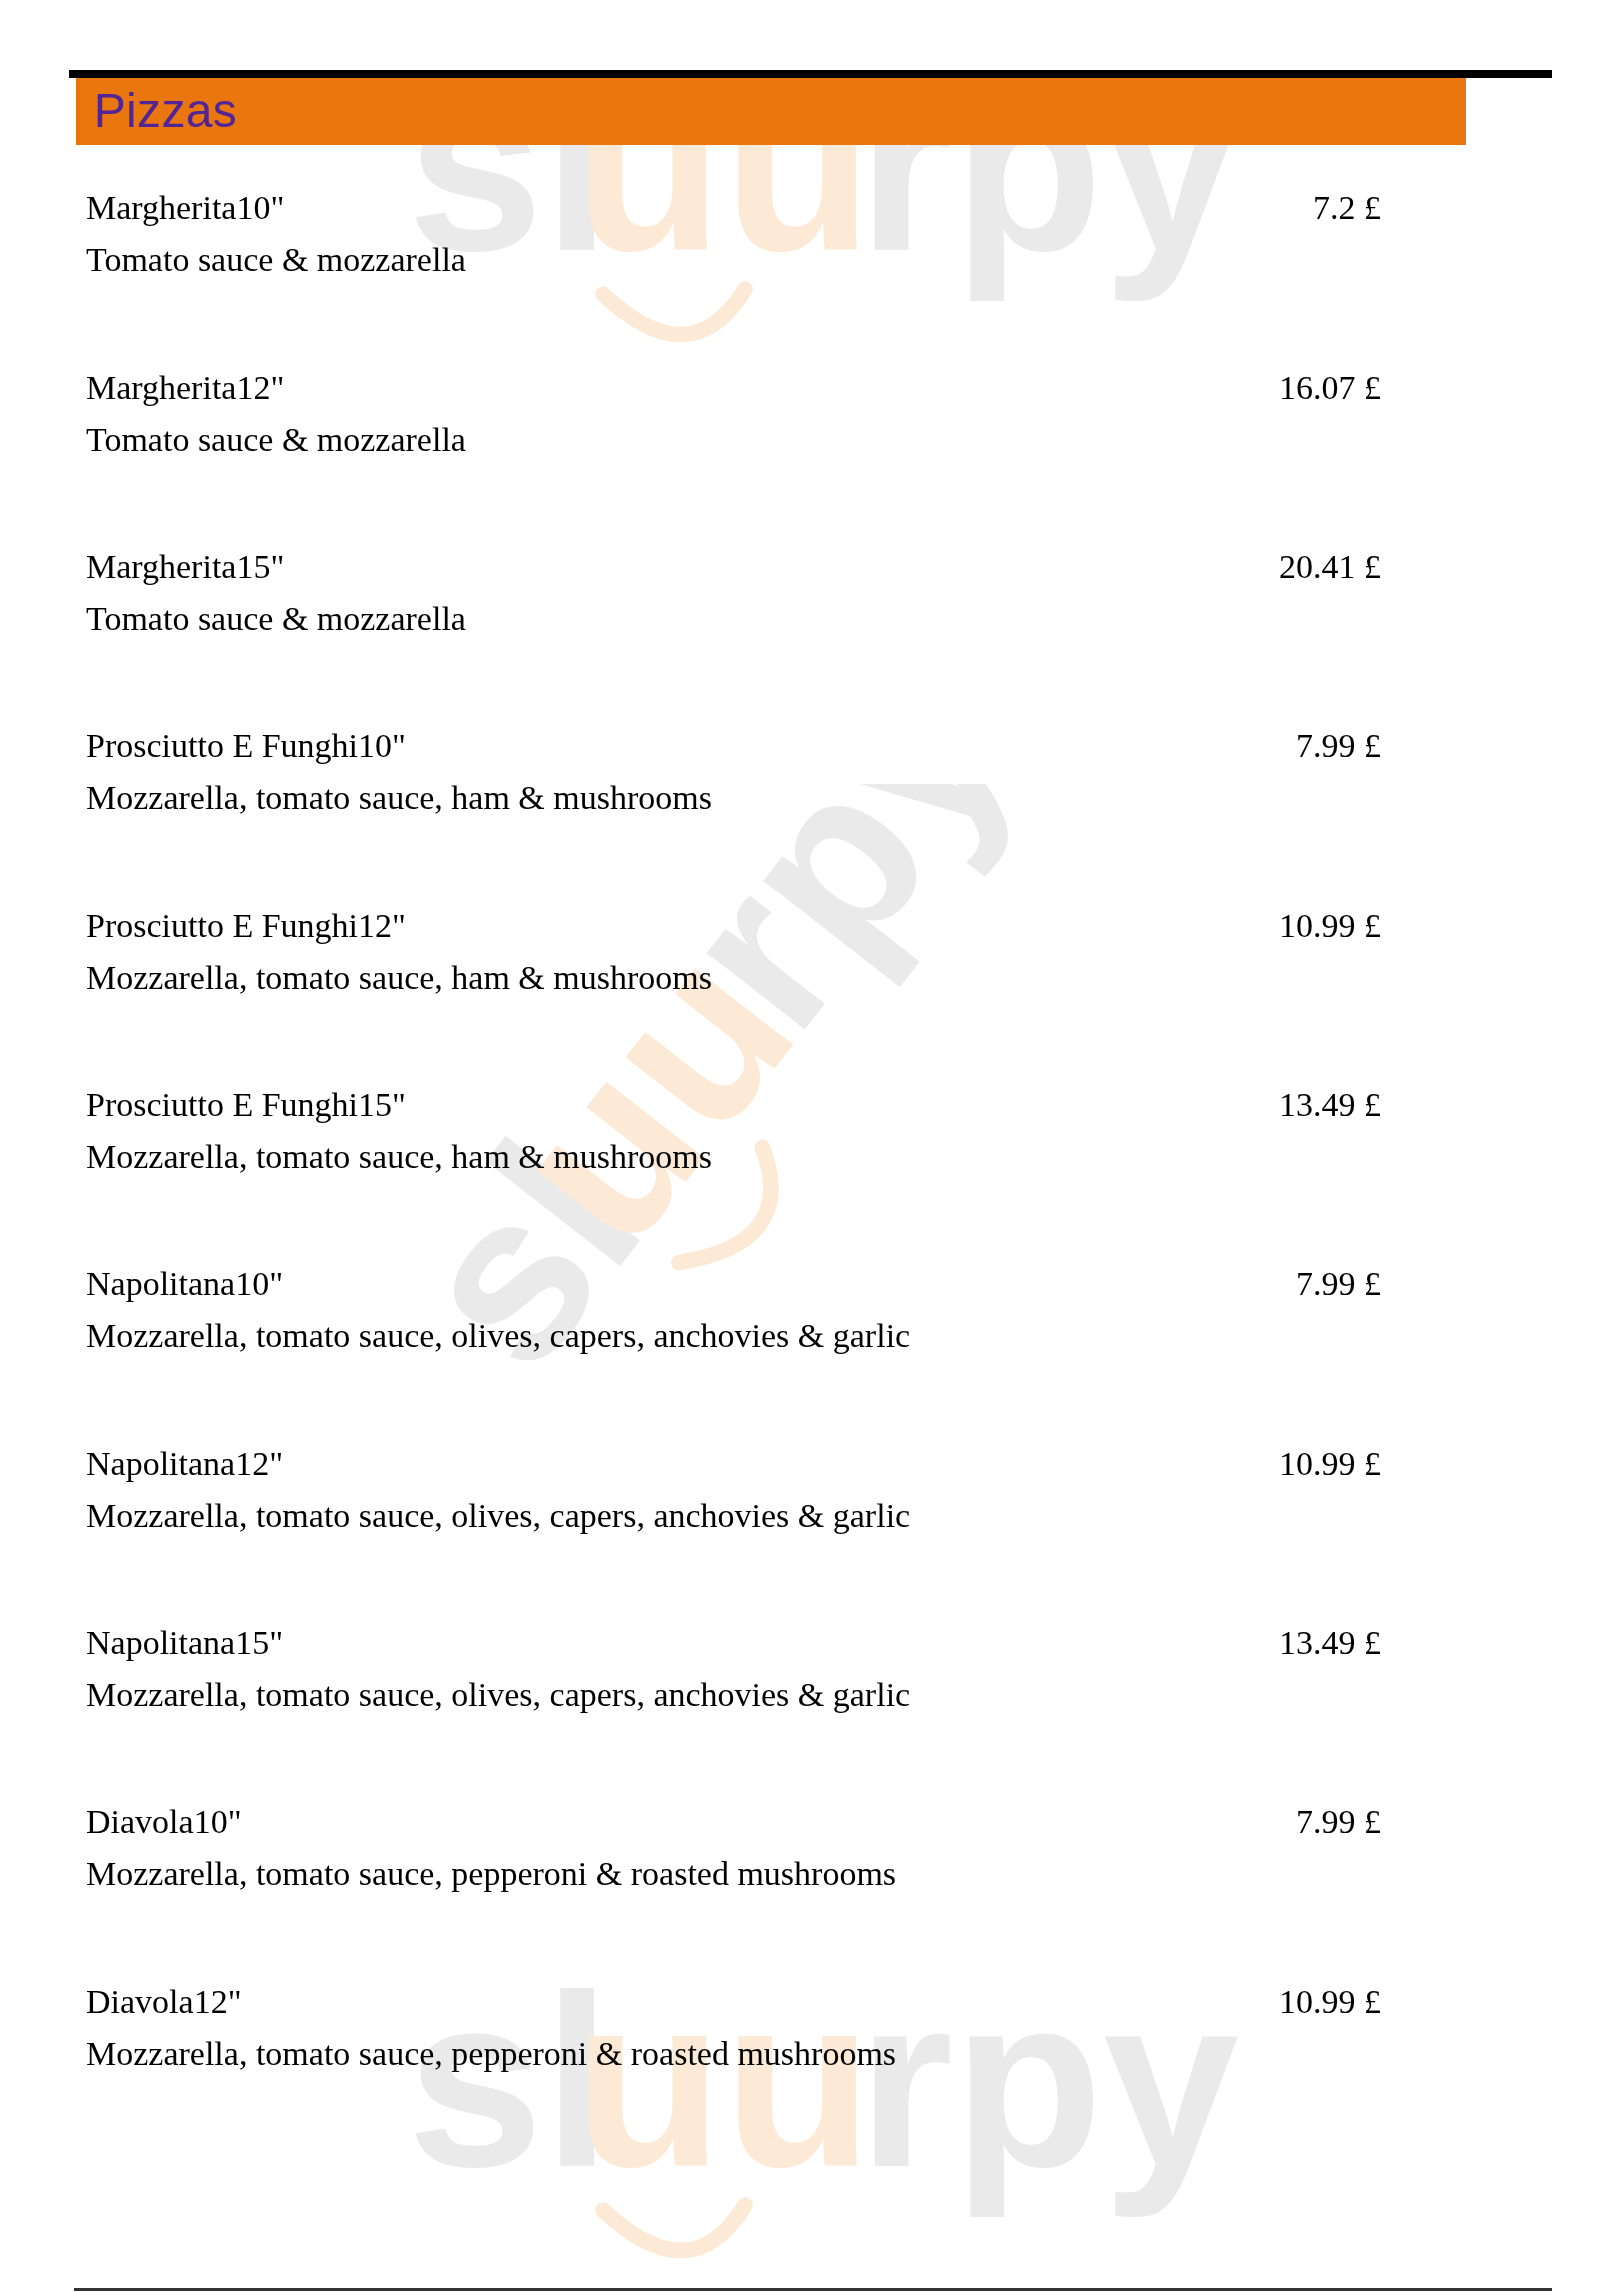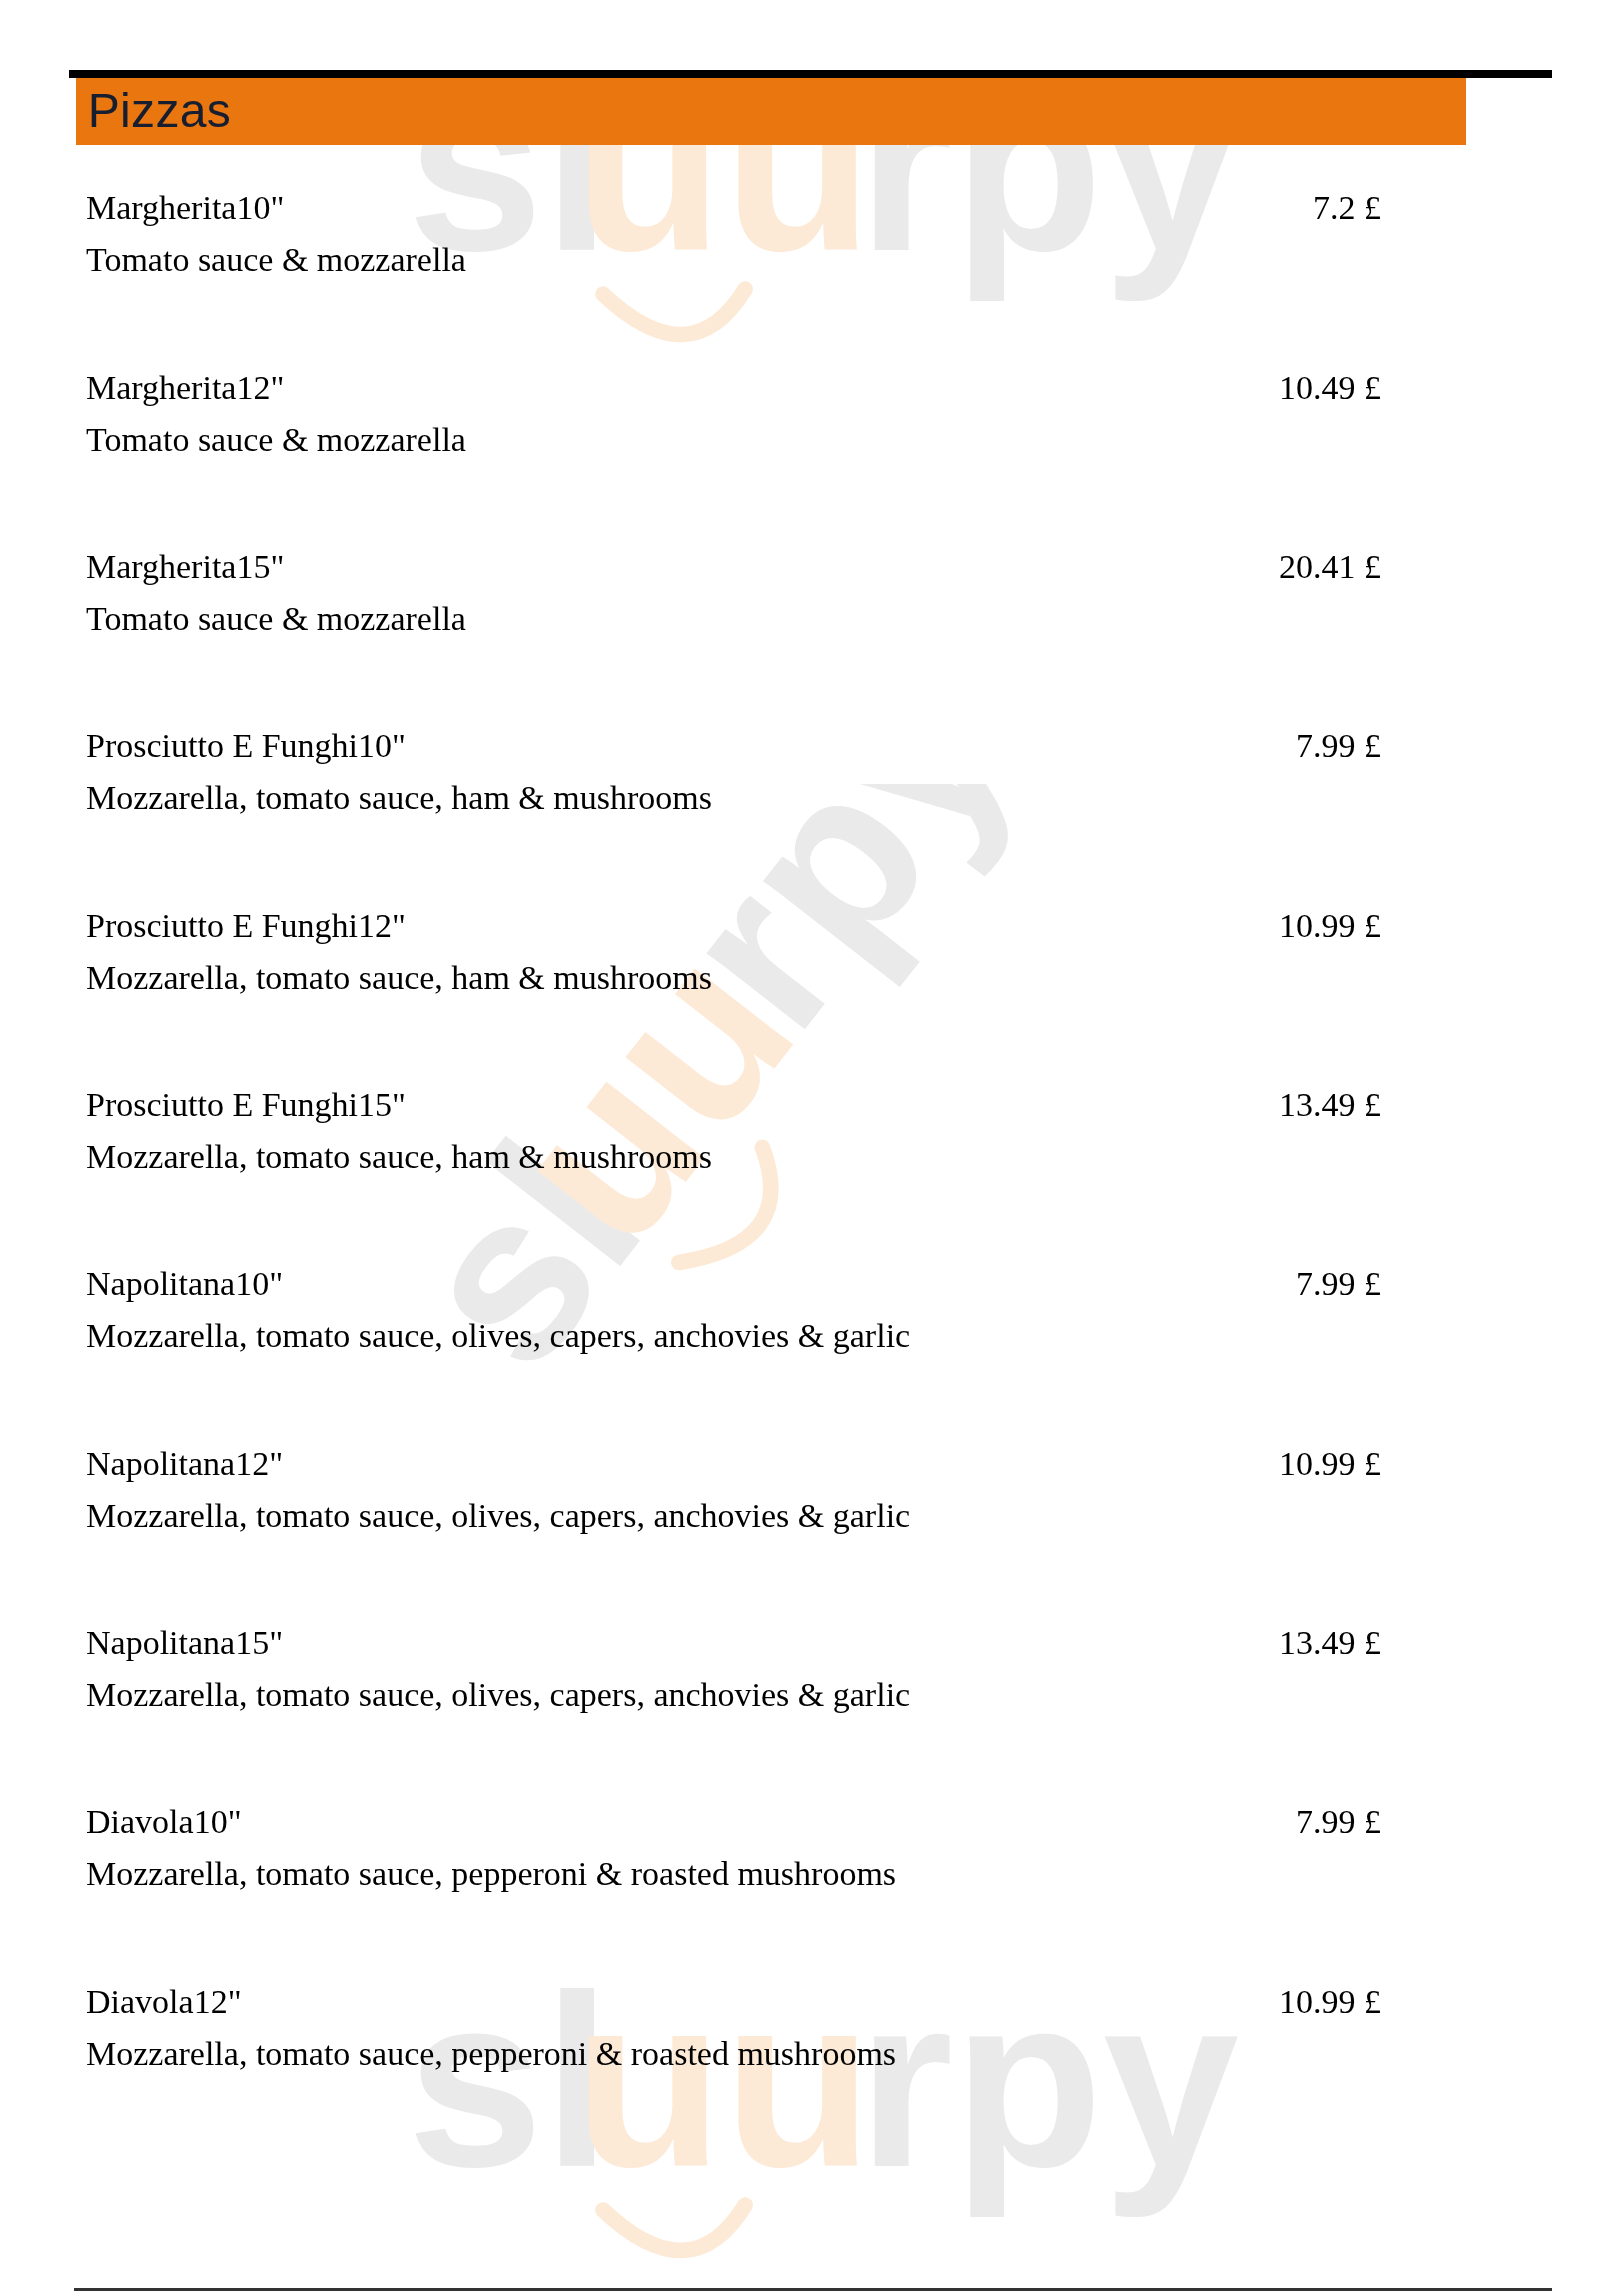--- a/index.html
+++ b/index.html
@@ -40,33 +40,33 @@
 <svg class="wm" style="left:407px; top:1955px;" width="833" height="314" viewBox="0 0 850 320">
   <text x="0" y="215" font-family="Liberation Sans, sans-serif" font-weight="bold" font-size="250" fill="#EAEAEA">sl</text>
   <text x="170" y="215" font-family="Liberation Sans, sans-serif" font-weight="bold" font-size="250" fill="#FDEAD6">uu</text>
   <text x="460" y="215" font-family="Liberation Sans, sans-serif" font-weight="bold" font-size="250" fill="#EAEAEA">rpy</text>
   <path d="M200 260 Q290 345 345 255" stroke="#FDEAD6" stroke-width="16" fill="none" stroke-linecap="round"></path>
 </svg>
 
 <div class="top-rule"></div>
 
 <div class="section-header" id="section-header" style="background: rgb(233, 114, 8);">
-  <span class="section-title" style="color: #0f172a;">Pizzas</span>
+  <span class="section-title" style="color: #4c1d95; margin-left: 6px;">Pizzas</span>
 </div>
 
 <div class="menu-list">
   <div class="menu-item" style="top:188px;">
     <span class="item-name">Margherita10"</span>
     <span class="item-desc">Tomato sauce &amp; mozzarella</span>
     <span class="item-price">7.2 £</span>
   </div>
   <div class="menu-item" style="top:368px;">
     <span class="item-name">Margherita12"</span>
     <span class="item-desc">Tomato sauce &amp; mozzarella</span>
-    <span class="item-price">10.49 £</span>
+    <span class="item-price">16.07 £</span>
   </div>
   <div class="menu-item" style="top:547px;">
     <span class="item-name">Margherita15"</span>
     <span class="item-desc">Tomato sauce &amp; mozzarella</span>
     <span class="item-price">20.41 £</span>
   </div>
   <div class="menu-item" style="top:726px;">
     <span class="item-name">Prosciutto E Funghi10"</span>
     <span class="item-desc">Mozzarella, tomato sauce, ham &amp; mushrooms</span>
     <span class="item-price">7.99 £</span>

